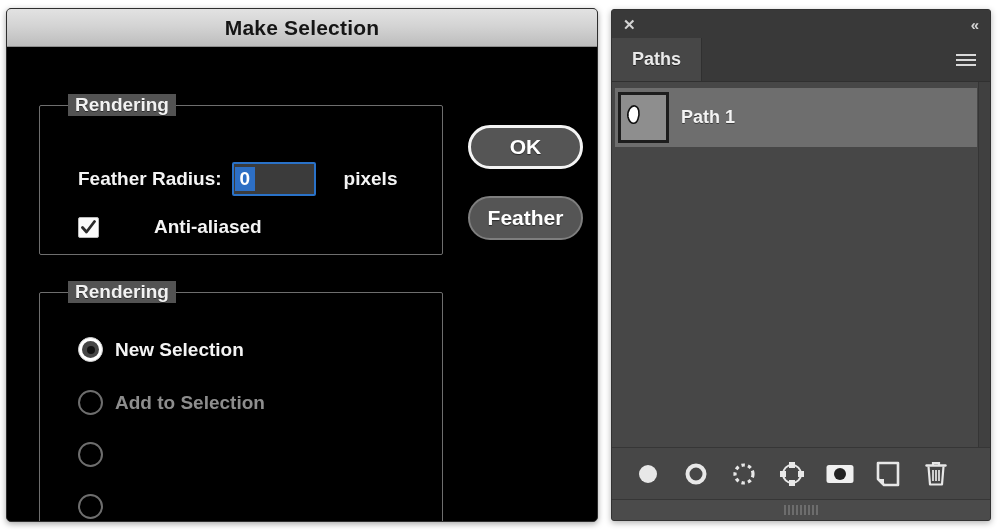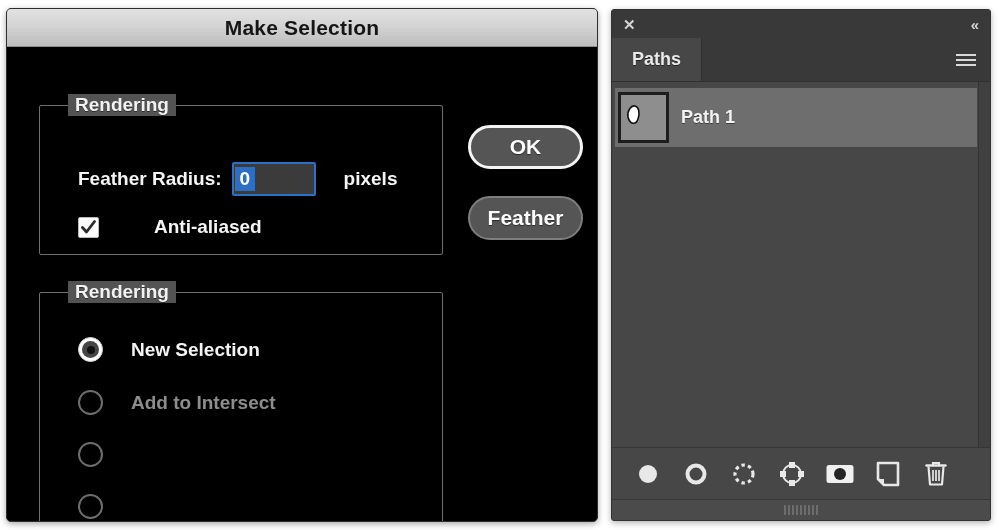--- a/index.html
+++ b/index.html
@@ -89,21 +89,21 @@
     border-radius: 2px;
     margin-right: 11px;
     position: relative;
     flex: none;
   }
   .checkbox svg { position: absolute; left: 2px; top: 2px; }
 
   
   .radio-row {
     position: absolute; left: 38px;
-    display: flex; align-items: center; gap: 16px;
+    display: flex; align-items: center;
   }
   .radio-outer {
     width: 25px; height: 25px; border-radius: 50%;
     margin-right: 12px; flex: none;
     display: flex; align-items: center; justify-content: center;
   }
   .radio-outer.on {
     background: #ffffff;
     border: 1px solid #cfcfcf;
   }
@@ -257,21 +257,21 @@
           <span class="radio-outer on">
             <span class="mid">
                 <span class="dot"></span>
               </span>
           </span>
           <span class="rowlabel">New Selection</span>
         </div>
 
         <div class="radio-row disabled" style="top:97px">
           <span class="radio-outer off"></span>
-          <span class="rowlabel">Add to Intersect</span>
+          <span class="rowlabel">Add to Selection</span>
         </div>
 
         <div class="radio-row disabled" style="top:149px">
           <span class="radio-outer off"></span>
         </div>
 
         <div class="radio-row disabled" style="top:201px">
           <span class="radio-outer off"></span>
         </div>
       </div>

